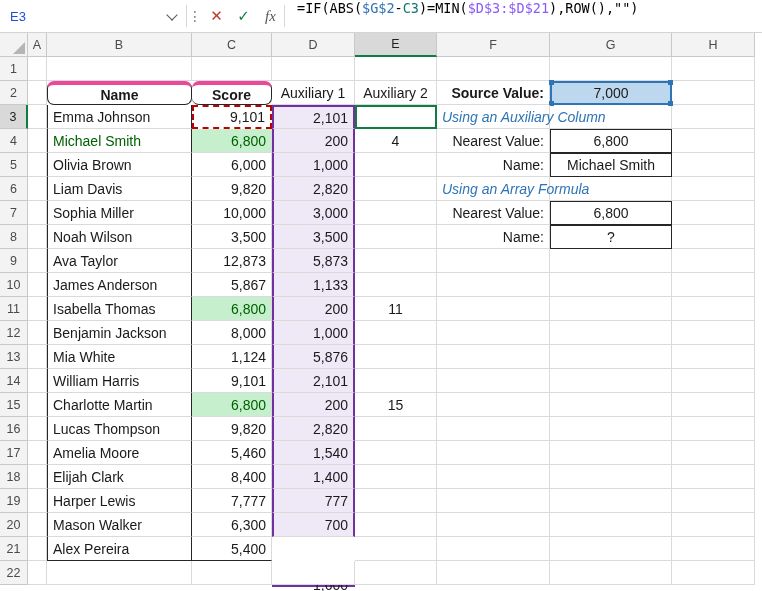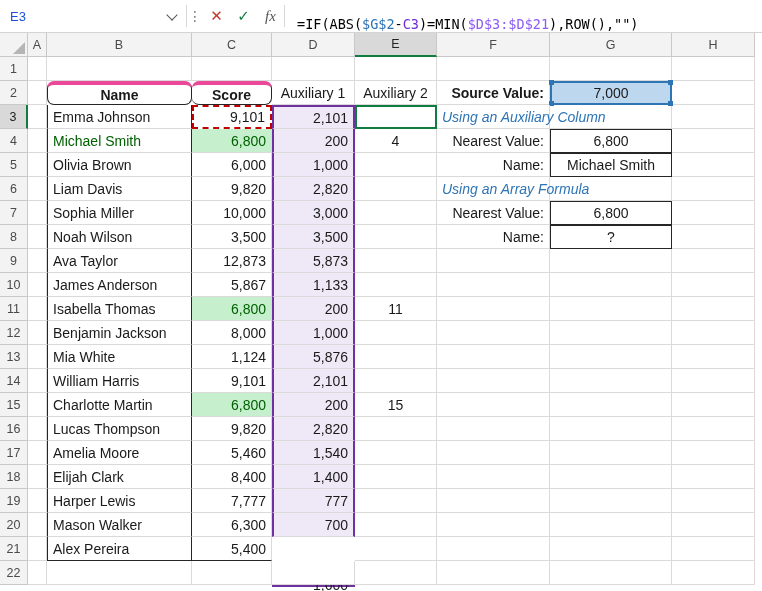--- a/index.html
+++ b/index.html
@@ -10,22 +10,22 @@
   
   .fbar{height:32px;display:flex;align-items:stretch;background:#fff;border-bottom:1px solid #d4d4d4;}
   .namebox{width:186px;display:flex;align-items:center;padding:0 10px;box-sizing:border-box;font-size:13px;color:#1d4ed8;cursor:default;}
   .chev{width:7px;height:7px;border-right:1.6px solid #555;border-bottom:1.6px solid #555;transform:rotate(45deg);margin-left:auto;margin-top:-3px;}
   .vdiv{width:1px;background:#d6d6d6;margin:5px 0;}
   .dots{display:flex;align-items:center;justify-content:center;width:16px;color:#777;font-size:14px;}
   .fbtn{background:none;border:none;padding:0;margin:0;width:27px;display:flex;align-items:center;justify-content:center;font-family:inherit;cursor:default;}
   .fbtn.x{color:#c0392b;font-size:15px;}
   .fbtn.check{color:#107C41;font-size:15px;}
   .fbtn.fx{color:#555;font-size:15px;font-style:italic;font-family:"Liberation Serif","DejaVu Serif",serif;}
-  .formula{flex:1;display:flex;align-items:flex-end;padding-left:12px;font-family:"DejaVu Sans Mono","Liberation Mono",monospace;font-size:13.5px;white-space:nowrap;overflow:hidden;}
-  .seg-black{color:#000;} .seg-blue{color:#2E75B6;} .seg-red{color:#6d28d9;} .seg-purple{color:#8b5cf6;}
+  .formula{flex:1;display:flex;align-items:flex-start;padding-left:12px;font-family:"DejaVu Sans Mono","Liberation Mono",monospace;font-size:13.5px;white-space:nowrap;overflow:hidden;}
+  .seg-black{color:#000;} .seg-blue{color:#2E75B6;} .seg-red{color:#0f766e;} .seg-purple{color:#8b5cf6;}
   
   .grid{
     display:grid;width:755px;
     grid-template-columns:28px 19px 145px 80px 83px 82px 113px 122px 83px;
     grid-auto-rows:24px;
   }
   .corner{background:#f3f3f3;border-right:1px solid #c9c9c9;border-bottom:1px solid #c9c9c9;position:relative;box-sizing:border-box;}
   .corner::after{content:"";position:absolute;right:2px;bottom:2px;border-left:12px solid transparent;border-bottom:12px solid #b5b5b5;}
   .ch{background:#f3f3f3;border-right:1px solid #c9c9c9;border-bottom:1px solid #c9c9c9;box-sizing:border-box;
       display:flex;align-items:center;justify-content:center;font-size:12.5px;color:#4a4a4a;cursor:default;}

